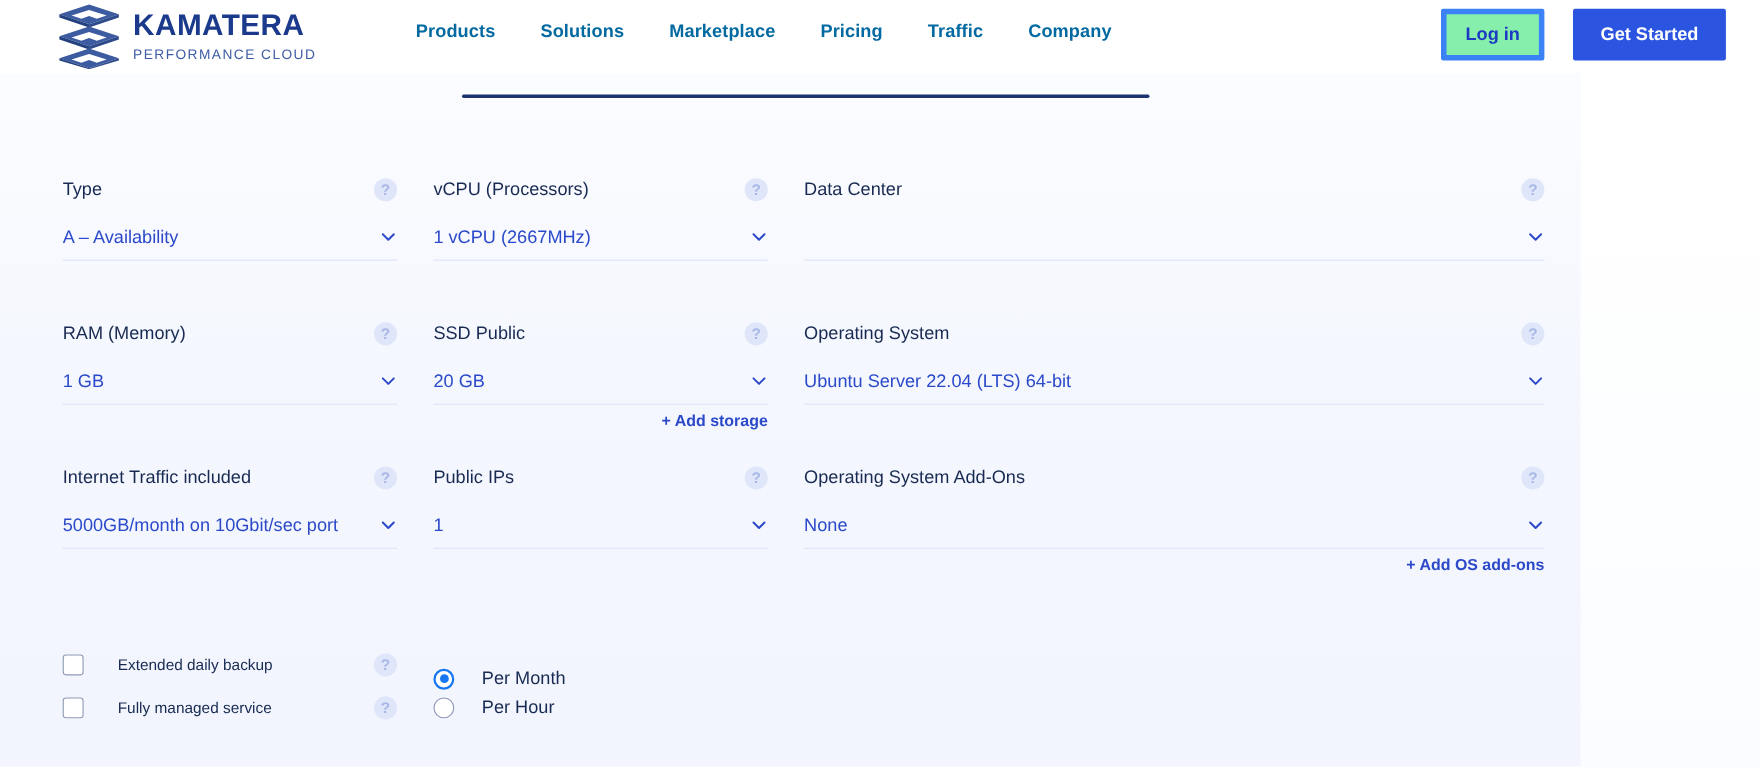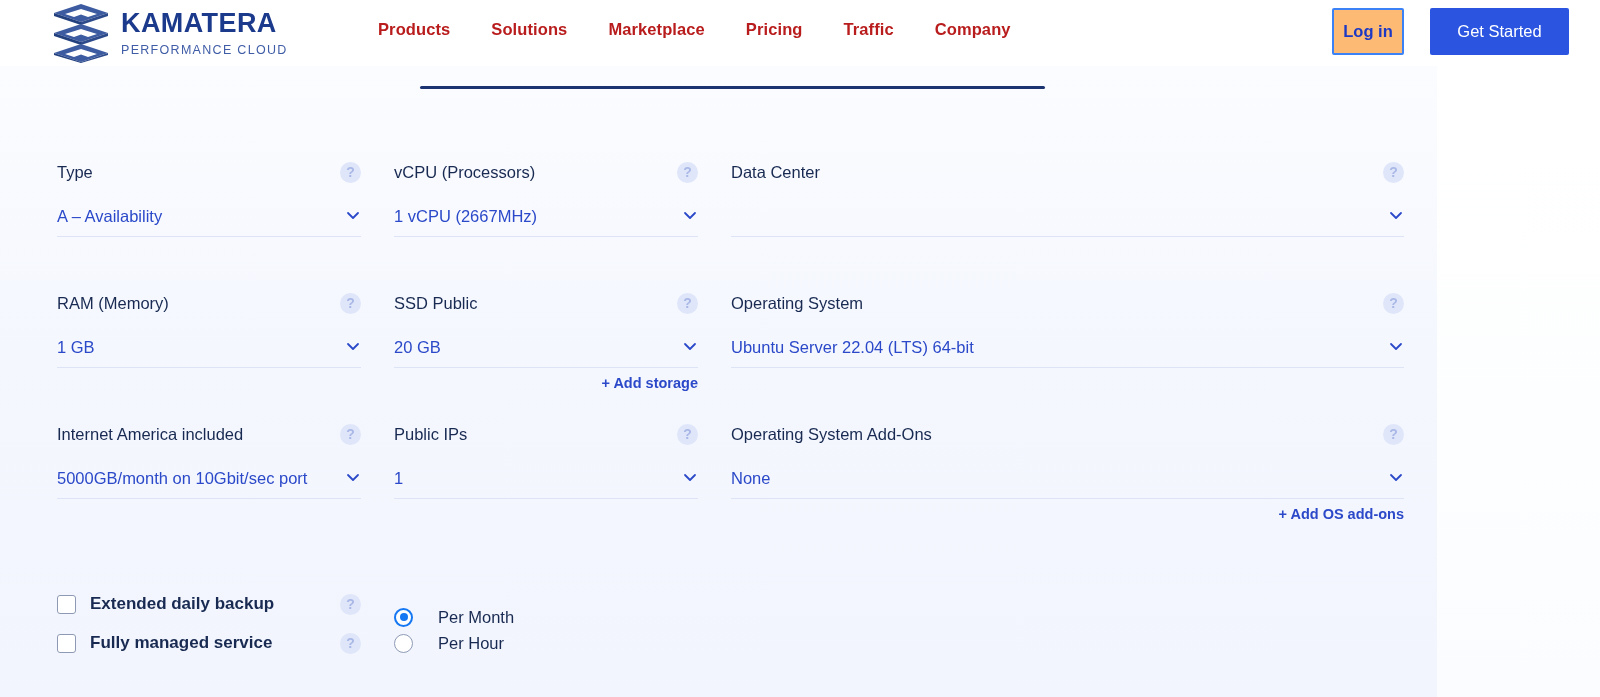--- a/index.html
+++ b/index.html
@@ -64,59 +64,59 @@
     position: absolute;
     left: 378px;
     top: 20px;
     display: flex;
     align-items: center;
     gap: 0px;
   }
   .nav-item {
     font-size: 16.5px;
     font-weight: 700;
-    color: #b91c1c;
+    color: #0369a1;
     padding: 0 0;
     margin-right: 41px;
     cursor: pointer;
     white-space: nowrap;
     letter-spacing: 0.1px;
   }
   .nav-item:last-child { margin-right: 0; }
 
   .btn-login {
     position: absolute;
     right: 196px;
     top: 8px;
-    width: 72px;
+    width: 94px;
     height: 47px;
-    border: 2px solid #3b82f6;
+    border: 5px solid #3b82f6;
     border-radius: 2px;
-    background: #fdba74;
+    background: #86efac;
     color: #1d39c4;
     font-size: 16.5px;
     font-weight: 700;
     display: flex;
     align-items: center;
     justify-content: center;
     cursor: pointer;
     font-family: "Liberation Sans", sans-serif;
   }
   .btn-getstarted {
     position: absolute;
     right: 31px;
     top: 8px;
     width: 139px;
     height: 47px;
     border: none;
     border-radius: 2px;
     background: #2b55e0;
     color: #ffffff;
     font-size: 16.5px;
-    font-weight: 400;
+    font-weight: 700;
     display: flex;
     align-items: center;
     justify-content: center;
     cursor: pointer;
     font-family: "Liberation Sans", sans-serif;
   }
 
   
   .page-bg {
     position: absolute;
@@ -226,25 +226,24 @@
   }
   .checkbox {
     width: 19px; height: 19px;
     border: 1.5px solid #8e9ab5;
     border-radius: 3px;
     background: #ffffff;
     cursor: pointer;
     flex: 0 0 19px;
   }
   .opt-label {
-    margin-left: 14px;
-    font-size: 17px;
+    margin-left: 31px;
+    font-size: 14px;
     color: #182a52;
     white-space: nowrap;
-    font-weight: bold;
   }
   .radio {
     width: 19px; height: 19px;
     border-radius: 50%;
     border: 1.5px solid #8e9ab5;
     background: #ffffff;
     cursor: pointer;
     flex: 0 0 19px;
     position: relative;
   }
@@ -404,21 +403,21 @@
         <span class="chev">
           <svg width="16" height="16" viewBox="0 0 16 16">
               <path d="M3 6 L8 11 L13 6" stroke="#2b49c9" stroke-width="1.8" fill="none" stroke-linecap="round" stroke-linejoin="round"></path>
             </svg>
         </span>
       </div>
     </div>
 
     <div class="field" style="left:57px; top:356px; width:304px;">
       <div class="field-head">
-        <span class="field-label">Internet America included</span>
+        <span class="field-label">Internet Traffic included</span>
         <span class="help-icon" style="right:0;">?</span>
       </div>
       <div class="select">
         <span class="select-value" style="max-width:278px;">5000GB/month on 10Gbit/sec port</span>
         <span class="chev">
           <svg width="16" height="16" viewBox="0 0 16 16">
               <path d="M3 6 L8 11 L13 6" stroke="#2b49c9" stroke-width="1.8" fill="none" stroke-linecap="round" stroke-linejoin="round"></path>
             </svg>
         </span>
       </div>

